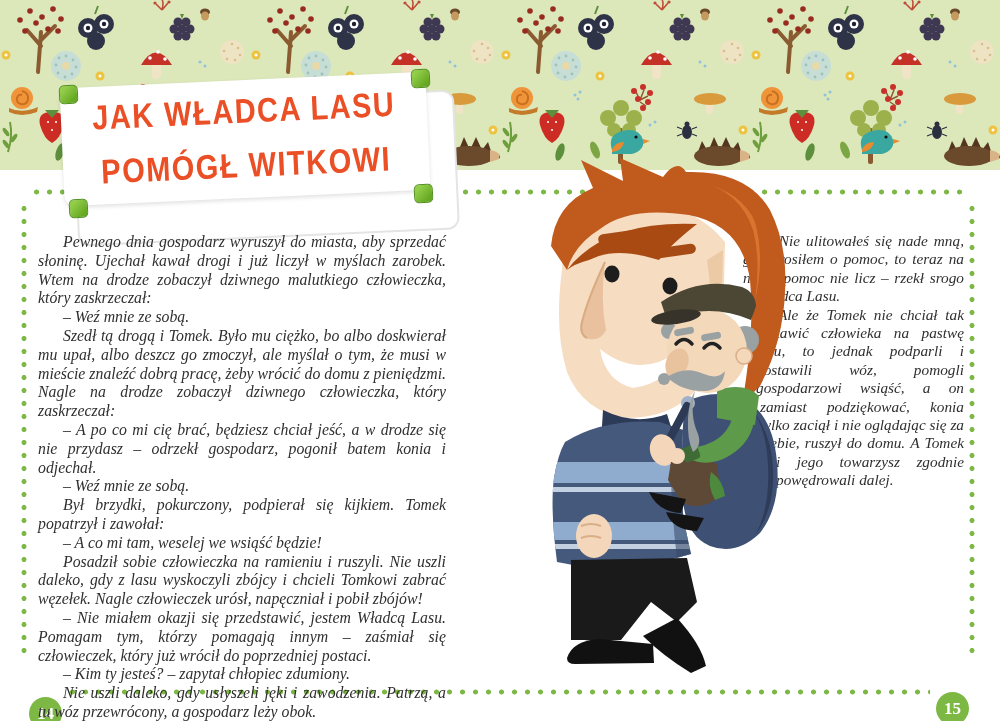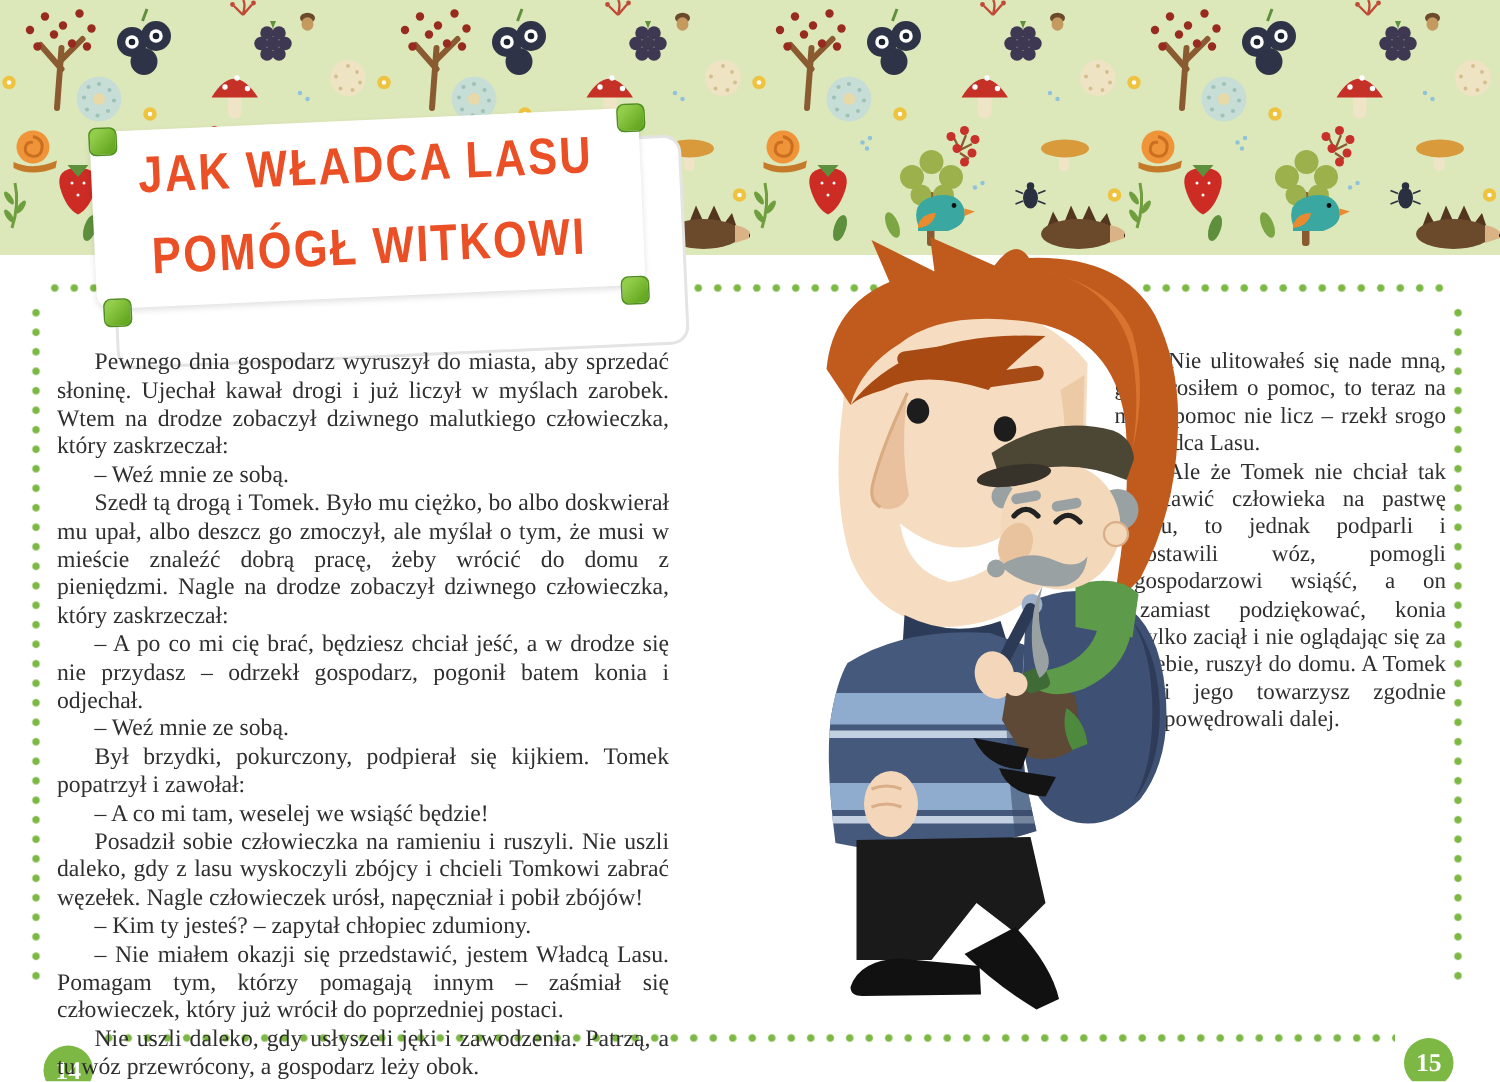--- a/index.html
+++ b/index.html
@@ -40,21 +40,21 @@
               transform:scaleY(1.18);}
   .pin{position:absolute;width:17px;height:17px;border-radius:5px;z-index:5;
        background:linear-gradient(135deg,#93ce4b 20%,#67a922 80%);
        border:1.5px solid #4f8e1e;transform:rotate(-3deg);}
   .pin.tl{left:59px;top:85px;}
   .pin.bl{left:69px;top:199px;}
   .pin.tr{left:411px;top:69px;}
   .pin.br{left:414px;top:184px;}
 
   
-  .col{position:absolute;z-index:4;text-align:justify;}
+  .col{position:absolute;z-index:4;text-align:justify;font-style:italic;}
   .col p{margin:0;text-indent:25px;}
   .col-left{left:38px;top:233px;width:408px;font-size:15.8px;line-height:18.8px;}
   .col-right{left:742px;top:232px;width:222px;font-size:15.3px;line-height:18.4px;}
   .col-right p{text-indent:22px;}
   .wrapblock{float:left;clear:left;}
   .wb-a{width:1px;height:57px;}
   .wb-b{width:14px;height:120px;}
   .wb-c{width:18px;height:60px;}
   .wb-d{width:34px;height:50px;}
   .wb-e{width:20px;height:60px;}
@@ -252,22 +252,22 @@
 
   <div class="col col-left">
     <p>Pewnego dnia gospodarz wyruszył do miasta, aby sprzedać słoninę. Ujechał kawał drogi i już liczył w myślach zarobek. Wtem na drodze zobaczył dziwnego malutkiego człowieczka, który zaskrzeczał:</p>
     <p>– Weź mnie ze sobą.</p>
     <p>Szedł tą drogą i Tomek. Było mu ciężko, bo albo doskwierał mu upał, albo deszcz go zmoczył, ale myślał o tym, że musi w mieście znaleźć dobrą pracę, żeby wrócić do domu z pieniędzmi. Nagle na drodze zobaczył dziwnego człowieczka, który zaskrzeczał:</p>
     <p>– A po co mi cię brać, będziesz chciał jeść, a w drodze się nie przydasz – odrzekł gospodarz, pogonił batem konia i odjechał.</p>
     <p>– Weź mnie ze sobą.</p>
     <p>Był brzydki, pokurczony, podpierał się kijkiem. Tomek popatrzył i zawołał:</p>
     <p>– A co mi tam, weselej we wsiąść będzie!</p>
     <p>Posadził sobie człowieczka na ramieniu i ruszyli. Nie uszli daleko, gdy z lasu wyskoczyli zbójcy i chcieli Tomkowi zabrać węzełek. Nagle człowieczek urósł, napęczniał i pobił zbójów!</p>
+    <p>– Nie miałem okazji się przedstawić, jestem Władcą Lasu. Pomagam tym, którzy pomagają innym – zaśmiał się człowieczek, który już wrócił do poprzedniej postaci.</p>
     <p>– Kim ty jesteś? – zapytał chłopiec zdumiony.</p>
-    <p>– Nie miałem okazji się przedstawić, jestem Władcą Lasu. Pomagam tym, którzy pomagają innym – zaśmiał się człowieczek, który już wrócił do poprzedniej postaci.</p>
     <p>Nie uszli daleko, gdy usłyszeli jęki i zawodzenia. Patrzą, a tu wóz przewrócony, a gospodarz leży obok.</p>
   </div>
 
   <div class="col col-right">
     <div class="wrapblock wb-a"></div>
     <div class="wrapblock wb-b"></div>
     <div class="wrapblock wb-c"></div>
     <div class="wrapblock wb-d"></div>
     <div class="wrapblock wb-e"></div>
     <div class="wrapblock wb-f"></div>

